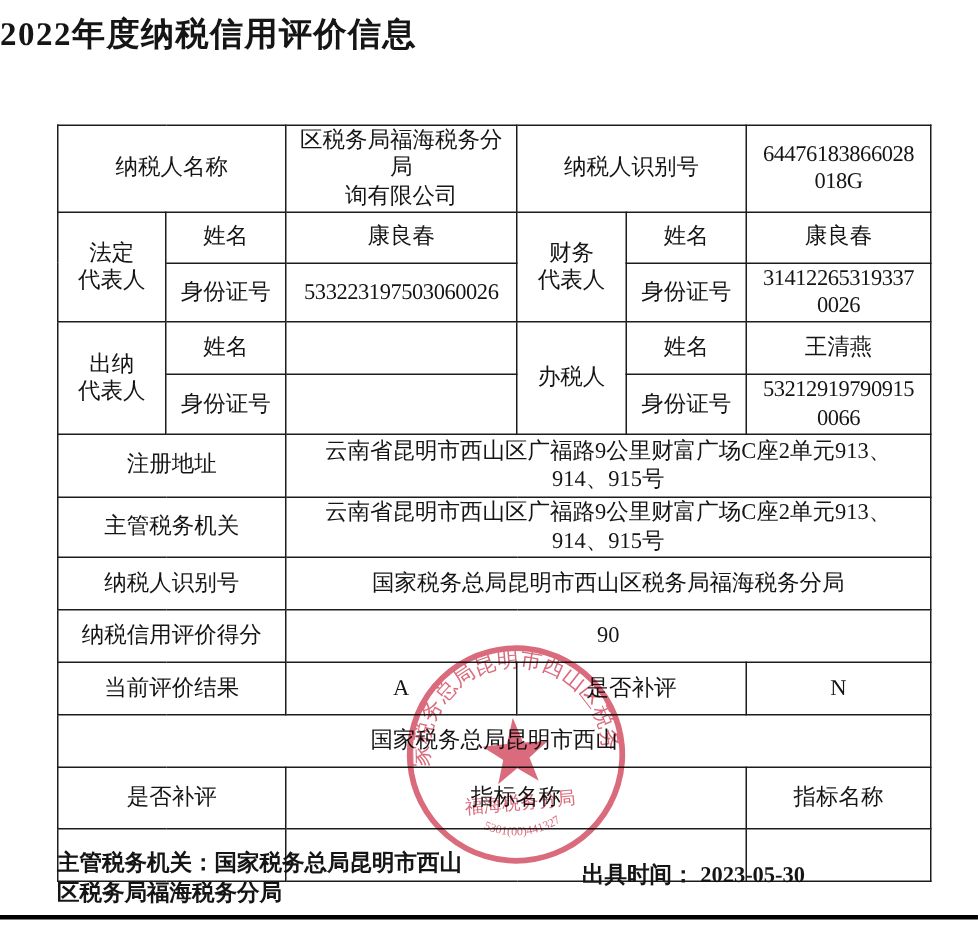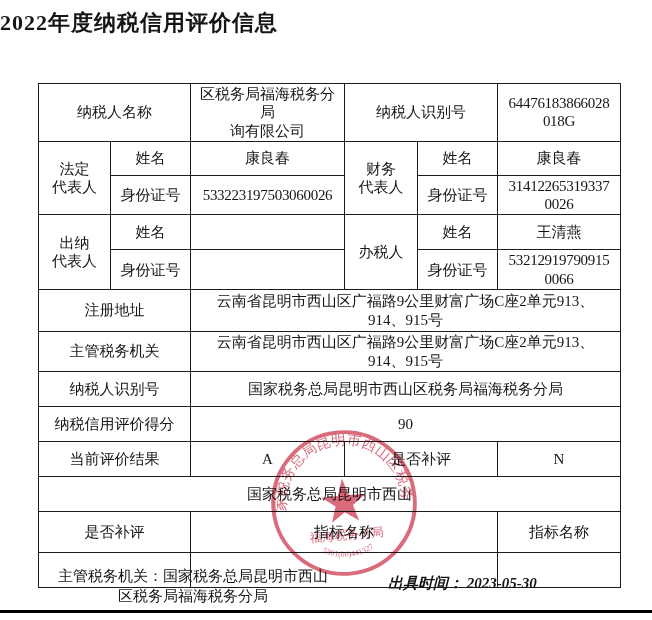--- a/index.html
+++ b/index.html
@@ -27,25 +27,25 @@
   .stamp{
     position:absolute;left:267px;top:426px;width:154px;height:154px;
     opacity:0.88;mix-blend-mode:multiply;transform:rotate(-5deg);
     pointer-events:none;
   }
   .footer{
     position:absolute;left:38px;top:566px;width:582px;
     display:flex;align-items:flex-start;
   }
   .footer-left{
-    width:310px;text-align:center;font-size:15px;line-height:1.35;
-    white-space:pre-line;font-weight:400;
+    width:310px;text-align:left;font-size:15px;line-height:1.35;
+    white-space:pre-line;font-weight:700;
   }
   .footer-right{
-    margin-left:40px;padding-top:8px;font-size:15px;font-weight:600;font-style:italic;
+    margin-left:40px;padding-top:8px;font-size:15px;font-weight:600;
   }
   .bottom-rule{
     position:absolute;left:0;top:610px;width:652px;height:3px;background:#000;
   }
 </style>
 </head>
 <body>
 
 <div class="title">2022年度纳税信用评价信息</div>
 

